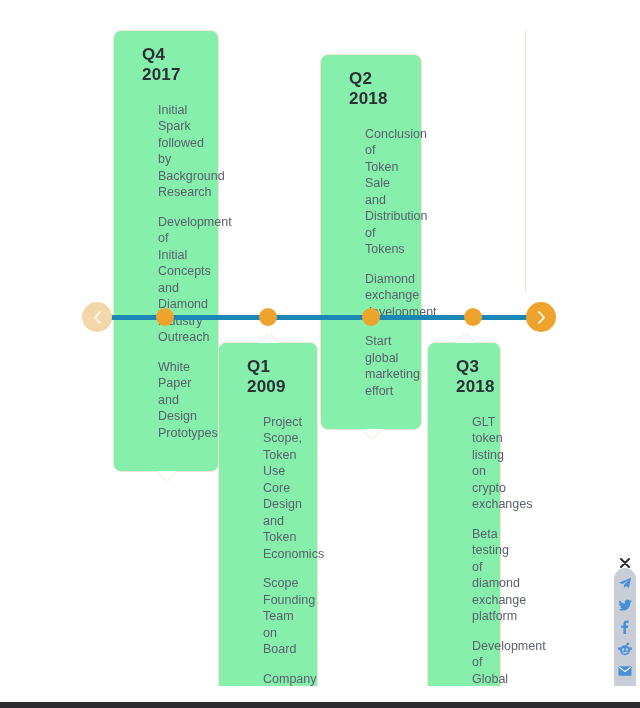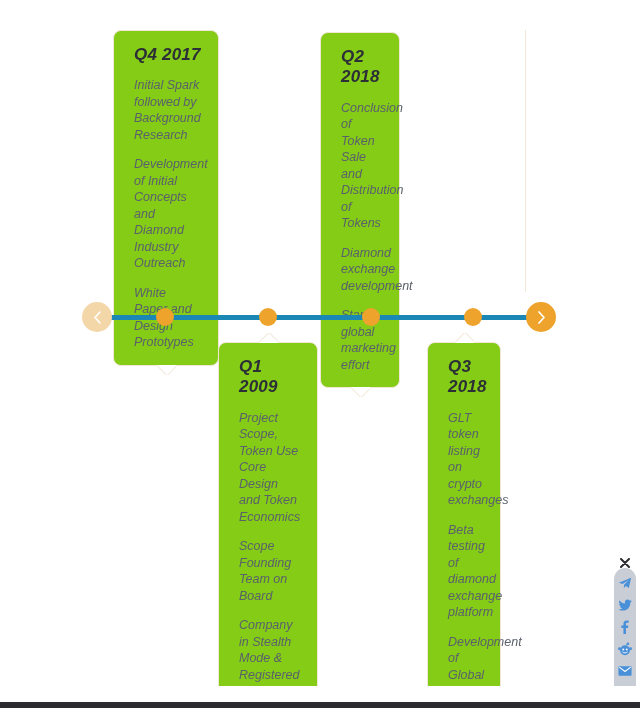--- a/index.html
+++ b/index.html
@@ -59,37 +59,36 @@
   }
   #arrow-next {
     left: 526px;
     background: #eda32c;
   }
   .tl-arrow svg { display: block; }
 
   
   .tl-card {
     position: absolute;
-    background: #84cc16;
+    background: #86efac;
     border: 1px solid #f1e7d6;
     border-radius: 8px;
-    padding: 14px 16px 14px 20px;
-    font-style: italic;
+    padding: 14px 16px 14px 28px;
   }
   .tl-card .card-title {
     font-size: 17px;
     font-weight: bold;
     color: #2c2f36;
     letter-spacing: 0.2px;
     margin: 0 0 12px 0;
     line-height: 1.2;
   }
   .tl-card ul {
     list-style: none;
-    margin: 0; padding: 0;
+    margin: 16px; padding: 0;
   }
   .tl-card ul li {
     font-size: 12.5px;
     line-height: 16.5px;
     color: #5b616b;
     margin-bottom: 13px;
   }
   .tl-card ul li:last-child { margin-bottom: 0; }
 
   
@@ -109,21 +108,21 @@
     border: 1px solid #f1e7d6;
     transform: rotate(45deg);
   }
   .notch-down { bottom: -10px; }
   .notch-down::after { top: -8px; }
   .notch-up { top: -10px; }
   .notch-up::after { bottom: -8px; }
 
   
   #card-q4-2017 { left: 113px; top: 30px;  width: 106px; }
-  #card-q2-2018 { left: 320px; top: 32px;  width: 80px; }
+  #card-q2-2018 { left: 320px; top: 54px;  width: 102px; }
   #card-q1-2018 { left: 218px; top: 342px; width: 100px; }
   #card-q3-2018 { left: 427px; top: 342px; width: 74px;  }
 
   
   #card-peek-edge {
     position: absolute;
     left: 525px; top: 30px;
     width: 1px; height: 262px;
     background: #f1e7d6;
   }

